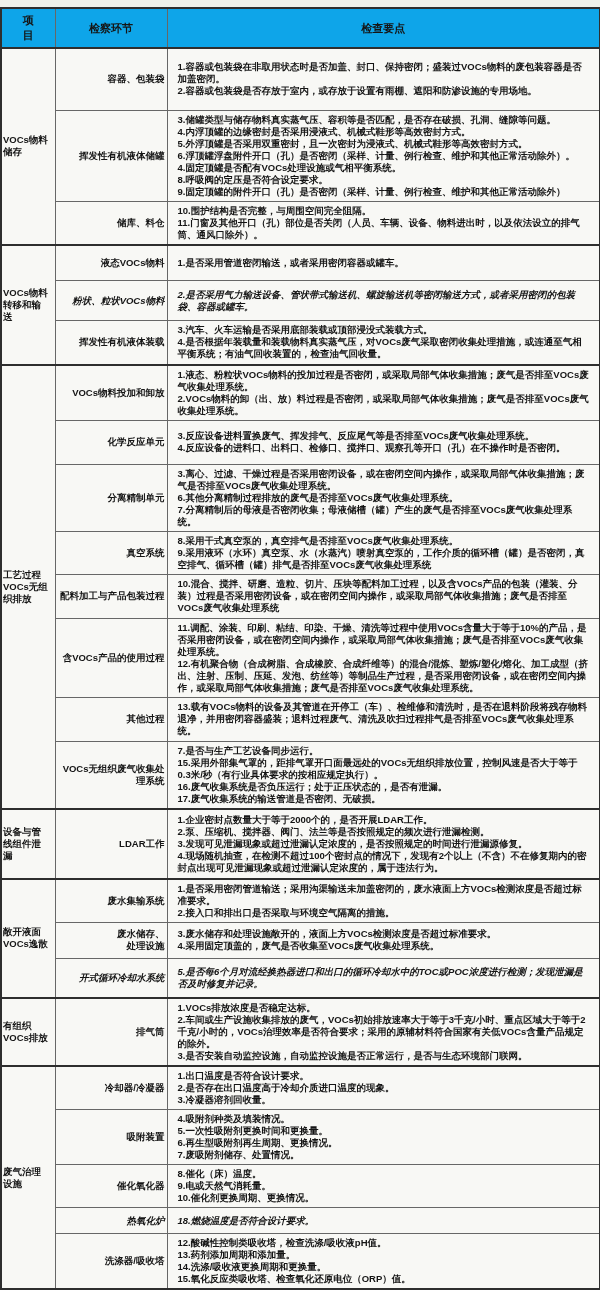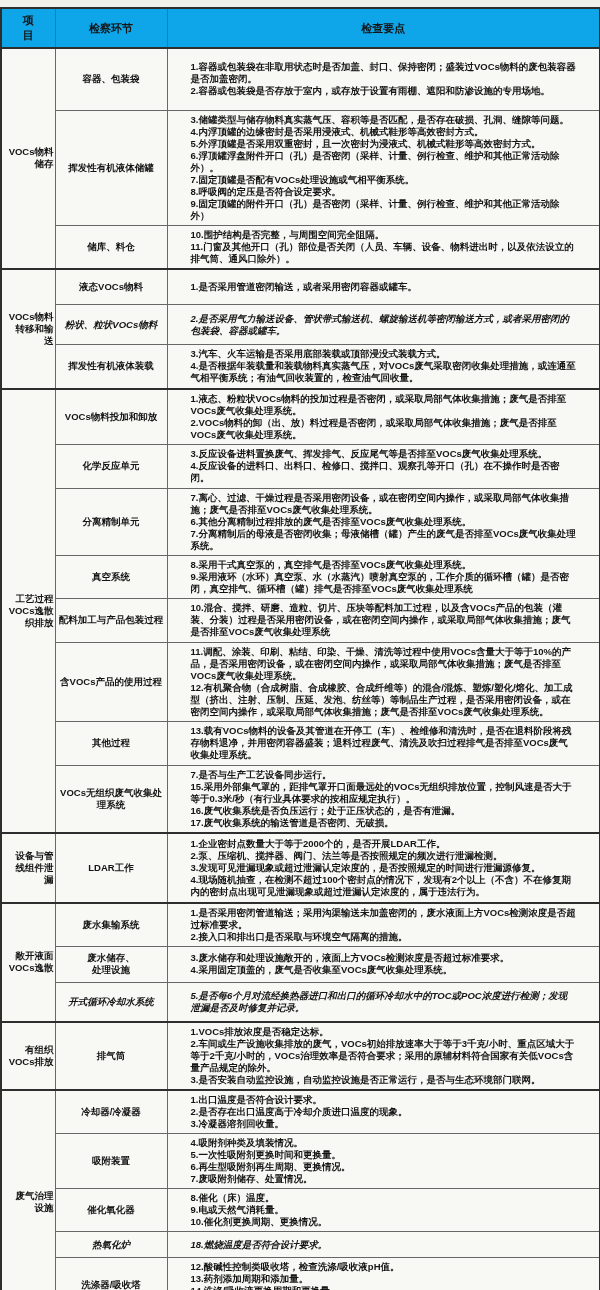--- a/index.html
+++ b/index.html
@@ -1,24 +1,24 @@
 <!DOCTYPE html>
 <html><head>
 <meta charset="utf-8">
 <style>
   html,body { margin:0; padding:0; background:#eff1ea; }
   body { font-family:"Liberation Sans","DejaVu Sans",sans-serif; }
   .page { width:600px; padding-top:7px; }
   table { border-collapse:collapse; table-layout:fixed; width:599px; background:#f8f8f5; border:2px solid #2e2e2e; }
   th,td { border:1px solid #676767; color:#151515; font-weight:700; box-sizing:border-box; }
   th { background:#0ea5e9; font-size:11px; padding:4px 18px; border-bottom:2px solid #2e2e2e; }
-  td.proj { text-align:right; vertical-align:middle; font-size:9.5px; line-height:12px; padding:16px 1px; white-space:pre-line; }
-  td.stage { text-align:center; vertical-align:middle; font-size:9.5px; line-height:12px; padding:2px; white-space:pre-line; }
+  td.proj { text-align:left; vertical-align:middle; font-size:9.5px; line-height:12px; padding:16px 1px; white-space:pre-line; }
+  td.stage { text-align:right; vertical-align:middle; font-size:9.5px; line-height:12px; padding:2px; white-space:pre-line; }
   td.flabel { text-align:center; vertical-align:middle; font-size:9.5px; line-height:12px; padding:20px; }
-  td.pts { font-size:9.5px; line-height:12px; padding:3px 23px; vertical-align:middle; }
+  td.pts { font-size:9.5px; line-height:12px; padding:3px 10px; vertical-align:middle; }
   td.pts .pt { margin:0; }
   tr.gf td { border-top:2px solid #2e2e2e; }
   tr.h62 { height:62px; } tr.h40 { height:40px;font-style:italic; } tr.h36 { height:36px; }
   tr.h44 { height:44px; } tr.h34 { height:34px; } tr.h26 { height:26px;font-style:italic; }
 </style>
 </head>
 <body>
 
 <div class="page">
 <table>
@@ -45,21 +45,21 @@
         <div class="pt">2.容器或包装袋是否存放于室内，或存放于设置有雨棚、遮阳和防渗设施的专用场地。</div>
       </td>
     </tr>
     <tr>
       <td class="stage">挥发性有机液体储罐</td>
       <td class="pts">
         <div class="pt">3.储罐类型与储存物料真实蒸气压、容积等是否匹配，是否存在破损、孔洞、缝隙等问题。</div>
         <div class="pt">4.内浮顶罐的边缘密封是否采用浸液式、机械式鞋形等高效密封方式。</div>
         <div class="pt">5.外浮顶罐是否采用双重密封，且一次密封为浸液式、机械式鞋形等高效密封方式。</div>
         <div class="pt">6.浮顶罐浮盘附件开口（孔）是否密闭（采样、计量、例行检查、维护和其他正常活动除外）。</div>
-        <div class="pt">7.固定顶罐是否配有VOCs处理设施或气相平衡系统。</div>
+        <div class="pt">4.固定顶罐是否配有VOCs处理设施或气相平衡系统。</div>
         <div class="pt">8.呼吸阀的定压是否符合设定要求。</div>
         <div class="pt">9.固定顶罐的附件开口（孔）是否密闭（采样、计量、例行检查、维护和其他正常活动除外）</div>
       </td>
     </tr>
     <tr>
       <td class="stage">储库、料仓</td>
       <td class="pts">
         <div class="pt">10.围护结构是否完整，与周围空间完全阻隔。</div>
         <div class="pt">11.门窗及其他开口（孔）部位是否关闭（人员、车辆、设备、物料进出时，以及依法设立的排气筒、通风口除外）。</div>
       </td>
@@ -83,39 +83,39 @@
     <tr class="h44">
       <td class="stage">挥发性有机液体装载</td>
       <td class="pts">
         <div class="pt">3.汽车、火车运输是否采用底部装载或顶部浸没式装载方式。</div>
         <div class="pt">4.是否根据年装载量和装载物料真实蒸气压，对VOCs废气采取密闭收集处理措施，或连通至气相平衡系统；有油气回收装置的，检查油气回收量。</div>
       </td>
     </tr>
 
     <tr class="gf">
       <td class="proj" rowspan="8">工艺过程
-VOCs逸散
+VOCs无组
 织排放</td>
       <td class="stage">VOCs物料投加和卸放</td>
       <td class="pts">
         <div class="pt">1.液态、粉粒状VOCs物料的投加过程是否密闭，或采取局部气体收集措施；废气是否排至VOCs废气收集处理系统。</div>
         <div class="pt">2.VOCs物料的卸（出、放）料过程是否密闭，或采取局部气体收集措施；废气是否排至VOCs废气收集处理系统。</div>
       </td>
     </tr>
     <tr class="h44">
       <td class="stage">化学反应单元</td>
       <td class="pts">
         <div class="pt">3.反应设备进料置换废气、挥发排气、反应尾气等是否排至VOCs废气收集处理系统。</div>
         <div class="pt">4.反应设备的进料口、出料口、检修口、搅拌口、观察孔等开口（孔）在不操作时是否密闭。</div>
       </td>
     </tr>
     <tr>
       <td class="stage">分离精制单元</td>
       <td class="pts">
-        <div class="pt">7.离心、过滤、干燥过程是否采用密闭设备，或在密闭空间内操作，或采取局部气体收集措施；废气是否排至VOCs废气收集处理系统。</div>
+        <div class="pt">3.离心、过滤、干燥过程是否采用密闭设备，或在密闭空间内操作，或采取局部气体收集措施；废气是否排至VOCs废气收集处理系统。</div>
         <div class="pt">6.其他分离精制过程排放的废气是否排至VOCs废气收集处理系统。</div>
         <div class="pt">7.分离精制后的母液是否密闭收集；母液储槽（罐）产生的废气是否排至VOCs废气收集处理系统。</div>
       </td>
     </tr>
     <tr>
       <td class="stage">真空系统</td>
       <td class="pts">
         <div class="pt">8.采用干式真空泵的，真空排气是否排至VOCs废气收集处理系统。</div>
         <div class="pt">9.采用液环（水环）真空泵、水（水蒸汽）喷射真空泵的，工作介质的循环槽（罐）是否密闭，真空排气、循环槽（罐）排气是否排至VOCs废气收集处理系统</div>
       </td>

